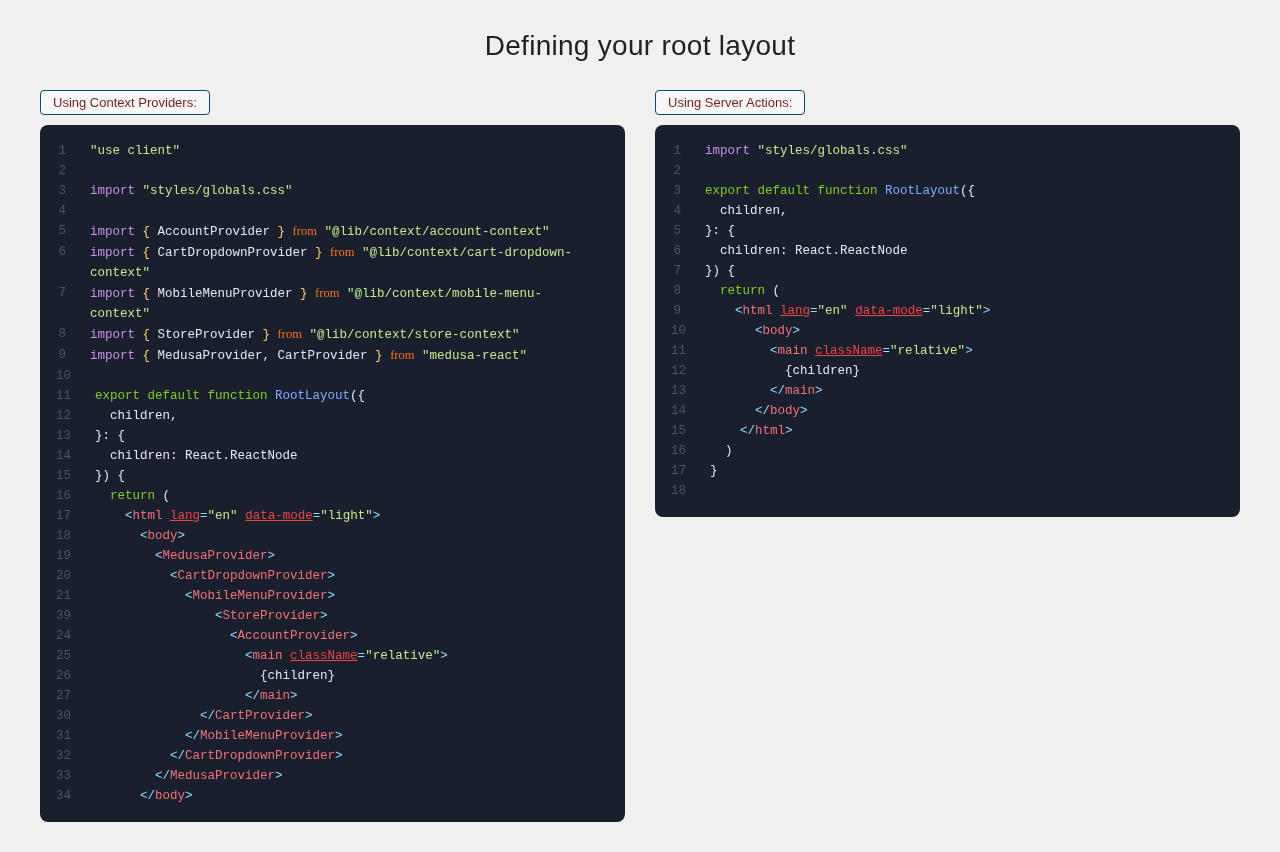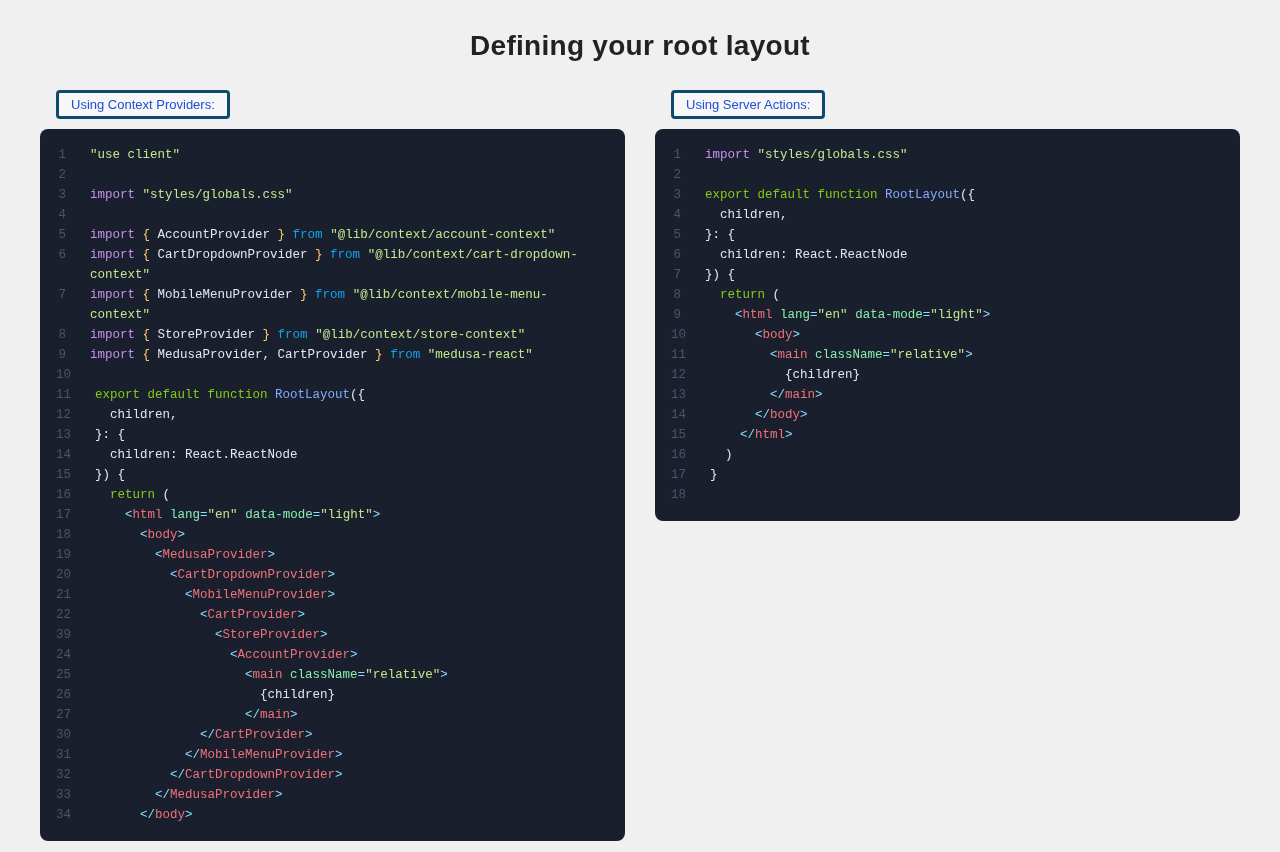--- a/index.html
+++ b/index.html
@@ -10,50 +10,49 @@
       min-height: 852px;
       width: 1280px;
       display: flex;
       flex-direction: column;
       align-items: center;
       padding: 30px 40px;
     }
 
     .page-title {
       font-size: 28px;
-      font-weight: 700;
+      font-weight: 400;
       color: #222;
       margin-bottom: 28px;
       letter-spacing: 0.01em;
     }
 
     .columns {
       display: flex;
       gap: 30px;
       width: 100%;
       align-items: flex-start;
     }
 
     .column {
       flex: 1;
       display: flex;
       flex-direction: column;
     }
 
     .column-label {
       display: inline-block;
-      border: 3px solid #0c4a6e;
+      border: 1px solid #0c4a6e;
       border-radius: 4px;
       padding: 4px 12px;
       font-size: 13px;
-      color: #1d4ed8;
+      color: #7f1d1d;
       background: #f7f7f7;
       margin-bottom: 10px;
       align-self: flex-start;
-      margin-left: 16px;
     }
 
     .code-block {
       background-color: #1a1f2e;
       border-radius: 8px;
       padding: 16px 0;
       width: 100%;
       overflow: hidden;
     }
 
@@ -83,26 +82,26 @@
       padding: 0 8px;
       white-space: pre;
       flex: 1;
     }
 
     
     .kw { color: #84cc16; } 
     .fn { color: #82aaff; } 
     .str-green { color: #c3e88d; } 
     .tag { color: #f07178; } 
-    .attr { color: #86efac; } 
+    .attr { color: #ef4444; text-decoration: underline; } 
     .attr-val { color: #c3e88d; } 
     .punct { color: #89ddff; } 
     .plain { color: #e2e8f0; }
     .jsx-expr { color: #e2e8f0; }
-    .from-kw { color: #0ea5e9; }
+    .from-kw { color: #f97316; font-family: Liberation Serif, serif; }
     .import-kw { color: #c792ea; }
     .brace { color: #ffcb6b; }
   </style>
 </head>
 <body>
 
 <h1 class="page-title">Defining your root layout</h1>
 
 <div class="columns">
 
@@ -197,24 +196,20 @@
             </tr>
         <tr>
               <td class="line-num">20</td>
               <td class="code-content">          <span class="punct">&lt;</span><span class="tag">CartDropdownProvider</span><span class="punct">&gt;</span></td>
             </tr>
         <tr>
               <td class="line-num">21</td>
               <td class="code-content">            <span class="punct">&lt;</span><span class="tag">MobileMenuProvider</span><span class="punct">&gt;</span></td>
             </tr>
         <tr>
-              <td class="line-num">22</td>
-              <td class="code-content">              <span class="punct">&lt;</span><span class="tag">CartProvider</span><span class="punct">&gt;</span></td>
-            </tr>
-        <tr>
               <td class="line-num">39</td>
               <td class="code-content">                <span class="punct">&lt;</span><span class="tag">StoreProvider</span><span class="punct">&gt;</span></td>
             </tr>
         <tr>
               <td class="line-num">24</td>
               <td class="code-content">                  <span class="punct">&lt;</span><span class="tag">AccountProvider</span><span class="punct">&gt;</span></td>
             </tr>
         <tr>
               <td class="line-num">25</td>
               <td class="code-content">                    <span class="punct">&lt;</span><span class="tag">main</span> <span class="attr">className</span><span class="punct">=</span><span class="attr-val">"relative"</span><span class="punct">&gt;</span></td>

